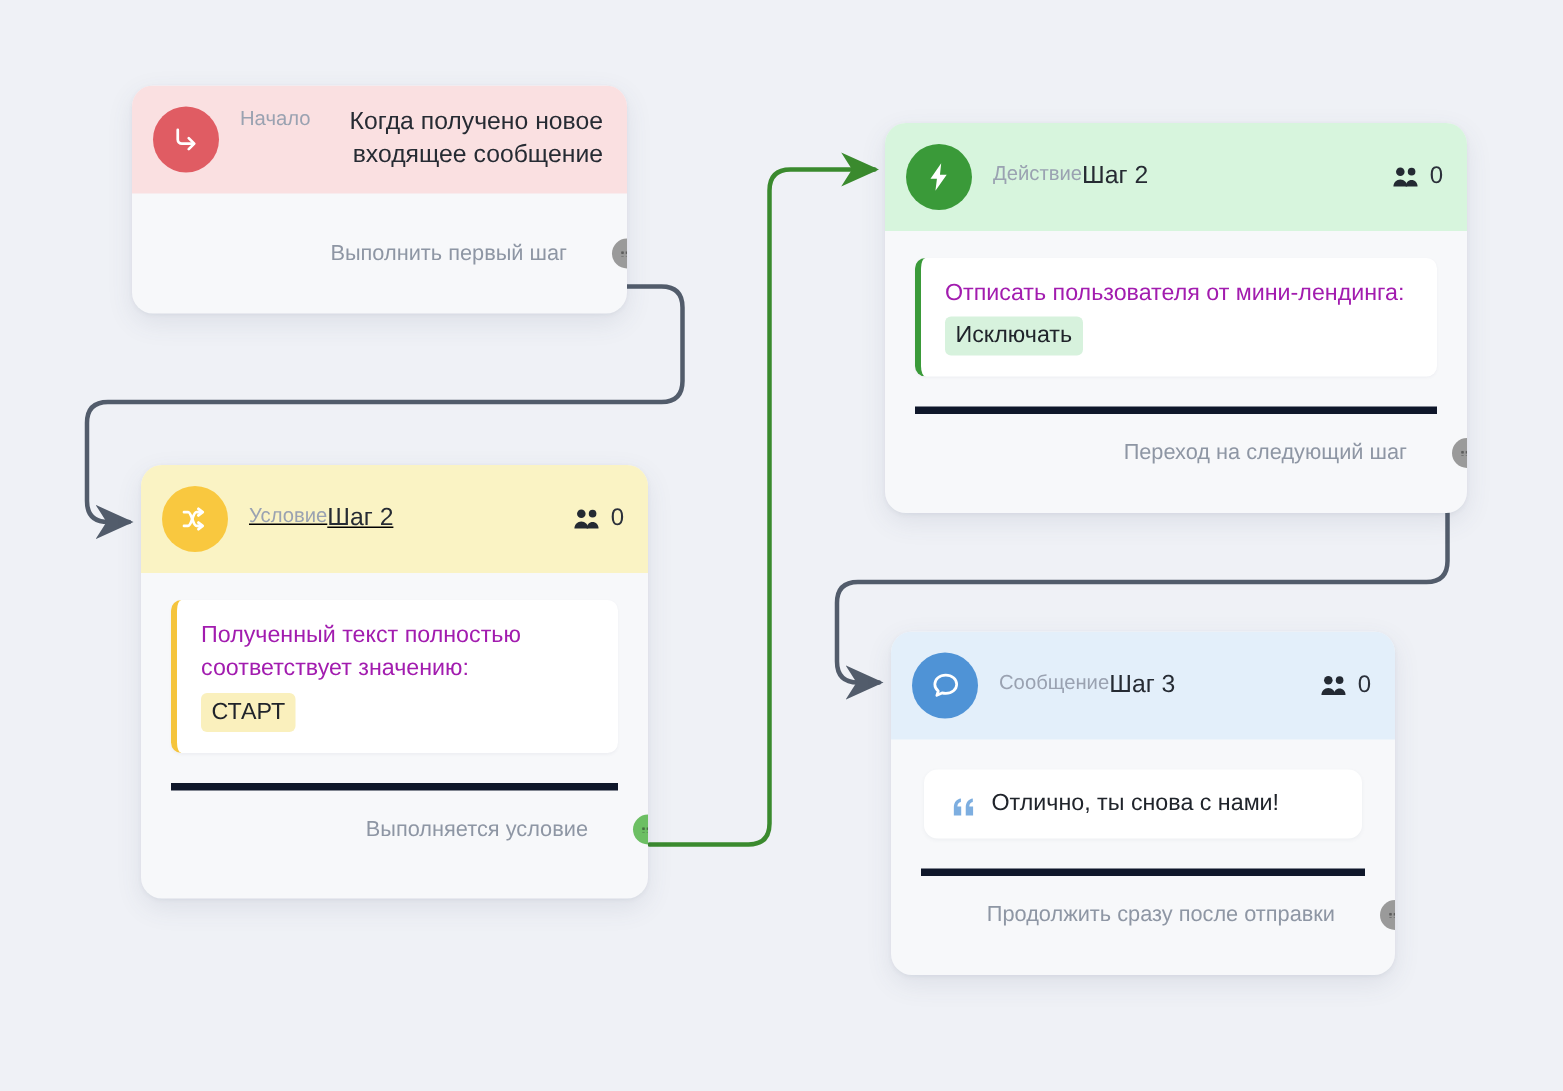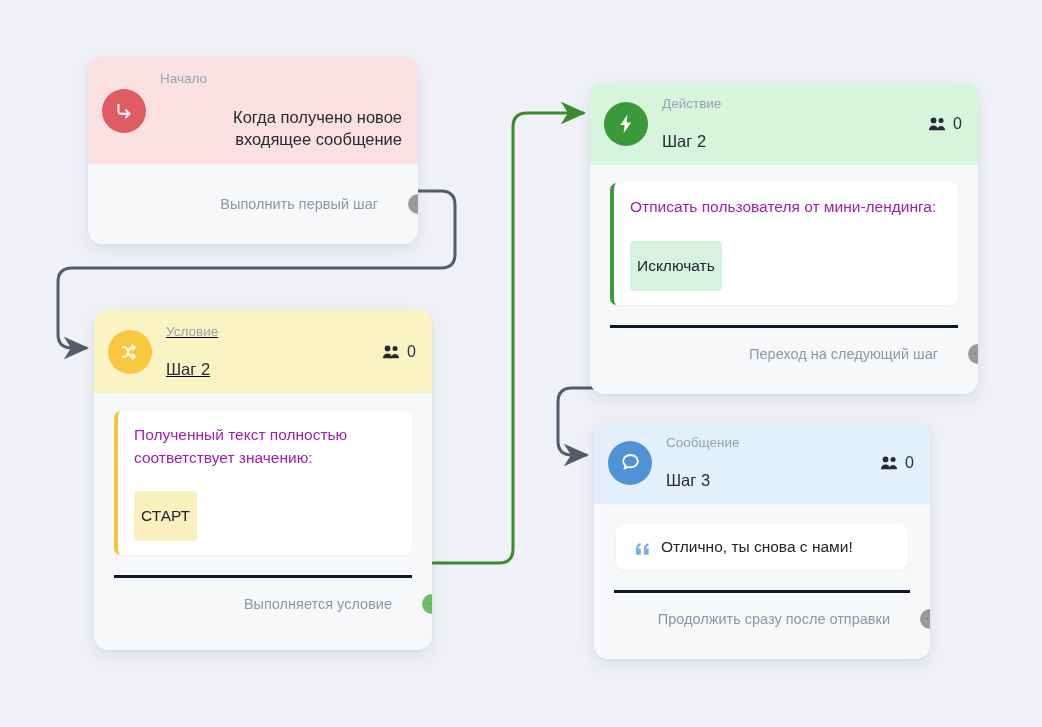--- a/index.html
+++ b/index.html
@@ -54,24 +54,23 @@
     justify-content: center;
   }
   .bc-red    { background: #e05c63; }
   .bc-amber  { background: #f9c83f; }
   .bc-green  { background: #3a9a39; }
   .bc-blue   { background: #4f93d6; }
 
   .hdr-text {
     margin-left: 14px;
     display: flex;
-    flex-direction: column;
+    flex-direction: row;
     justify-content: center;
     line-height: 1.18;
-    gap: 17px;
   }
   .hdr-kind {
     font-size: 13.5px;
     color: #9aa2b1;
     margin-bottom: 3px;
   }
   .hdr-title {
     font-size: 16.5px;
     color: #262b33;
   }
@@ -112,22 +111,22 @@
   }
   .accent-amber { border-left-color: #f5c43c; }
   .accent-green { border-left-color: #3a9a39; }
   .content-text {
     font-size: 15.5px;
     color: #a21caf;
     line-height: 1.45;
   }
   .chip {
     display: inline-block;
-    margin-top: 22px;
-    padding: 16px 7px;
+    margin-top: 4px;
+    padding: 4px 7px;
     border-radius: 4px;
     font-size: 15.5px;
     color: #20242b;
   }
   .chip-yellow { background: #faf0bd; }
   .chip-green  { background: #d7f2dd; }
 
   .msg-box {
     margin: 20px 22px 0 22px;
     background: #ffffff;
@@ -143,21 +142,21 @@
     color: #20242b;
   }
 
   .port-row {
     position: relative;
     display: flex;
     align-items: center;
     justify-content: flex-end;
     padding: 0 20px;
     height: 52px;
-    border-top: 3px solid #0f172a;
+    border-top: 5px solid #0f172a;
     margin: 0 20px;
   }
   .port-row.no-rule {
     border-top: none;
   }
   .port-label {
     font-size: 14.5px;
     color: #8e96a4;
   }
   .port-dot {

